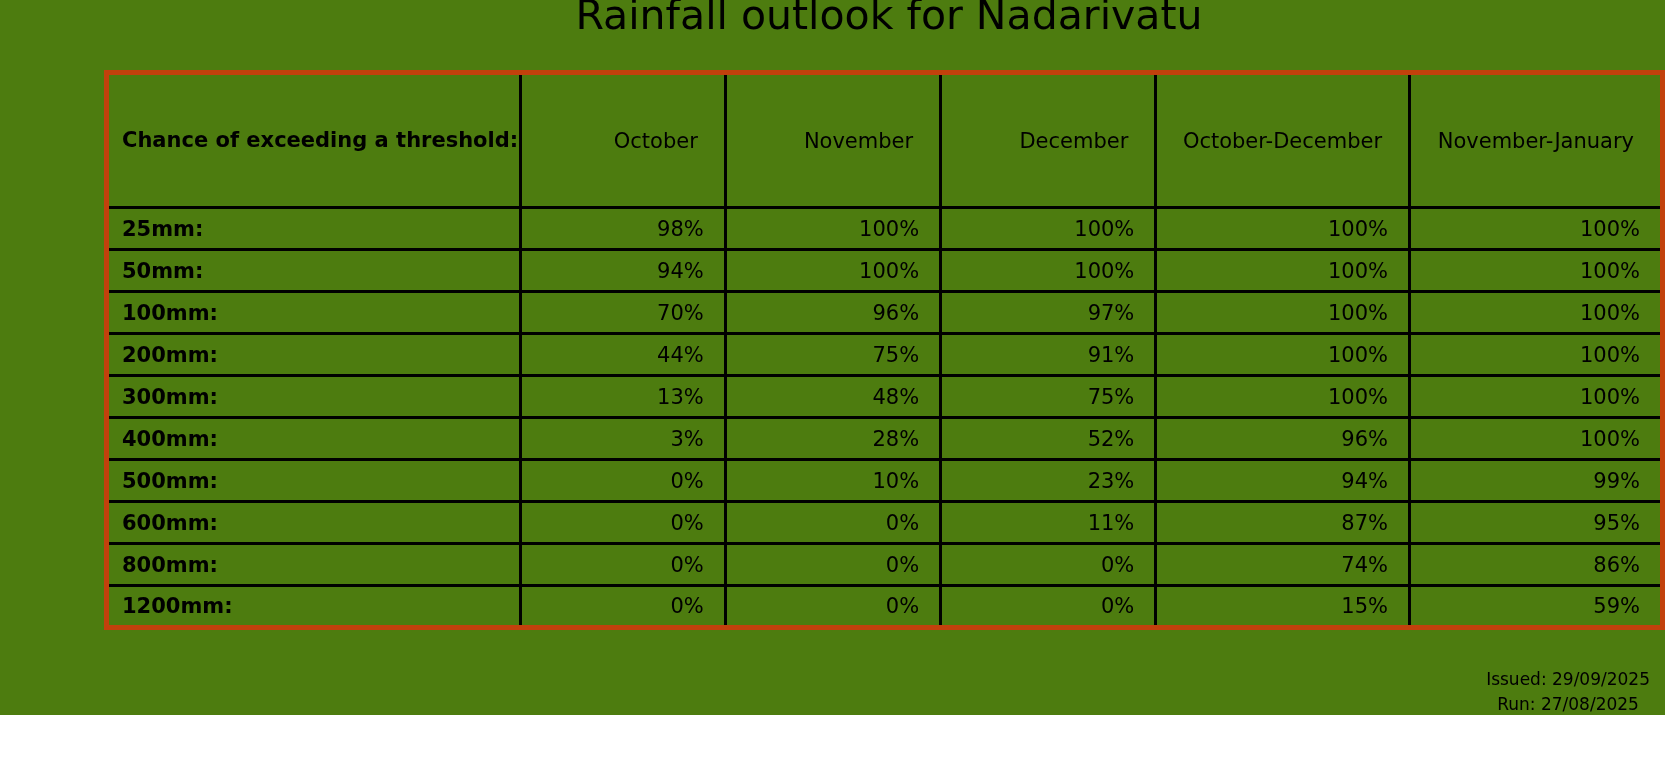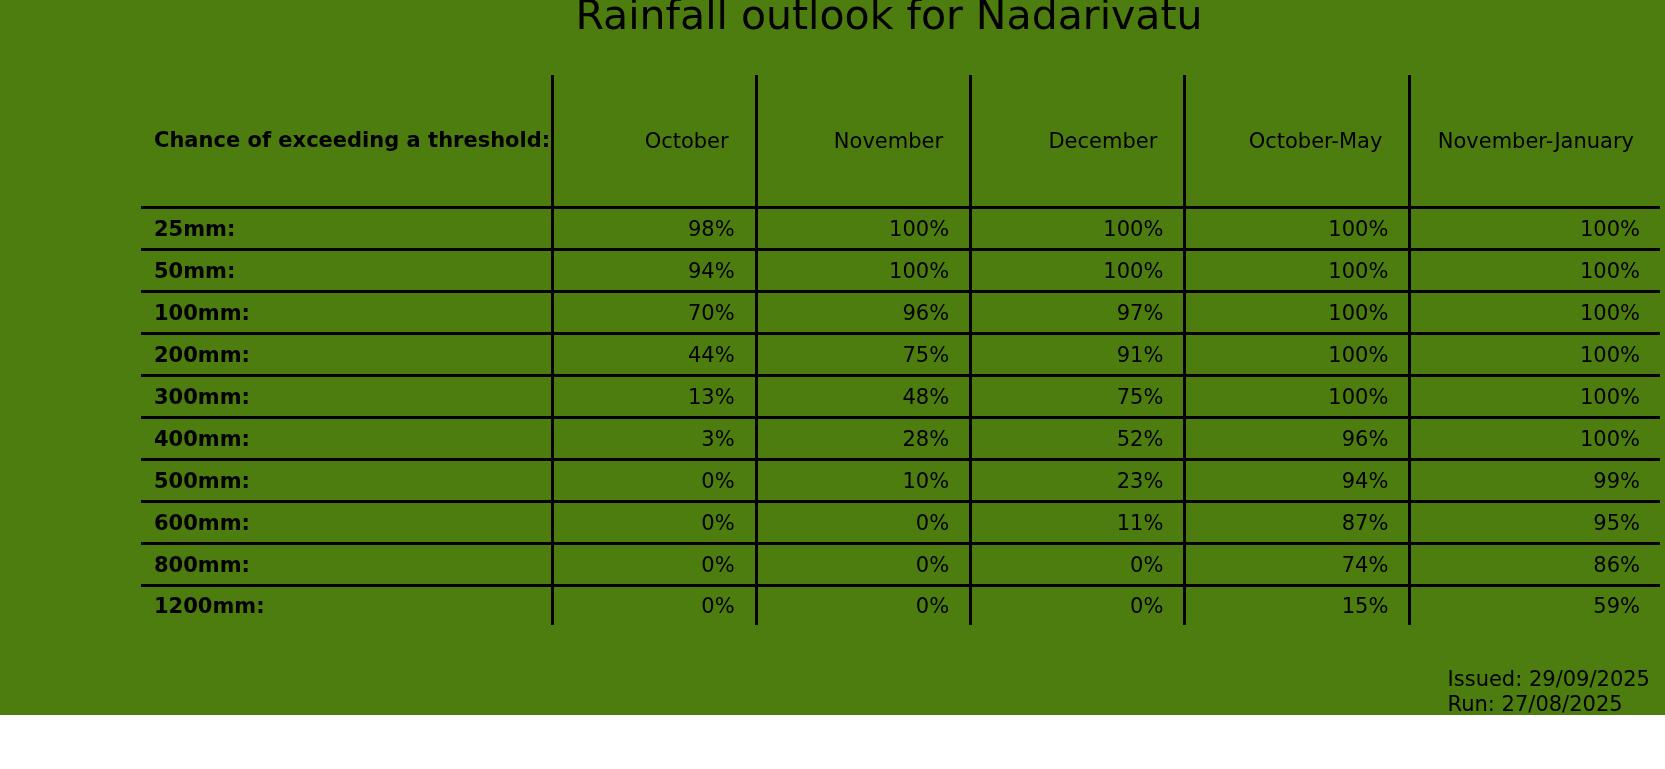--- a/index.html
+++ b/index.html
@@ -21,25 +21,25 @@
     left: 118px;
     top: -9px;
     width: 1542px;
     text-align: center;
     font-size: 41px;
     font-weight: normal;
     white-space: nowrap;
   }
   table.outlook {
     position: absolute;
-    left: 136px;
+    left: 104px;
     top: 70px;
     border-collapse: collapse;
     table-layout: fixed;
-    border: 5px solid #4d7c0f;
+    border: 5px solid #c2410c;
   }
   table.outlook th, table.outlook td {
     border: 3px solid #000000;
     font-size: 21px;
     overflow: hidden;
     white-space: nowrap;
   }
   table.outlook thead tr { height: 135px; }
   table.outlook tbody tr { height: 42px; }
   th.corner-cell {
@@ -73,23 +73,23 @@
     left: 2px;
     top: 667px;
     font-size: 20px;
     line-height: 25px;
     text-align: left;
   }
   .footer-right {
     position: absolute;
     right: 15px;
     top: 667px;
-    font-size: 21px;
+    font-size: 17px;
     line-height: 25px;
-    text-align: left;
+    text-align: center;
     margin-left: 48px;
   }
   .copyright {
     position: absolute;
     left: 2px;
     top: 739px;
     font-size: 17px;
   }
 </style>
 </head>
@@ -110,21 +110,21 @@
     </colgroup>
     <thead>
       <tr>
         <th class="corner-cell">Chance of
 exceeding
 a threshold:</th>
 
       <th class="column-header">October</th>
           <th class="column-header">November</th>
           <th class="column-header">December</th>
-          <th class="column-header">October-May</th>
+          <th class="column-header">October-December</th>
           <th class="column-header">November-January</th>
         </tr>
     </thead>
     <tbody>
 
     <tr>
           <th class="row-label-cell">25mm:</th>
           <td class="value-cell">98%</td>
           <td class="value-cell">100%</td>
           <td class="value-cell">100%</td>

